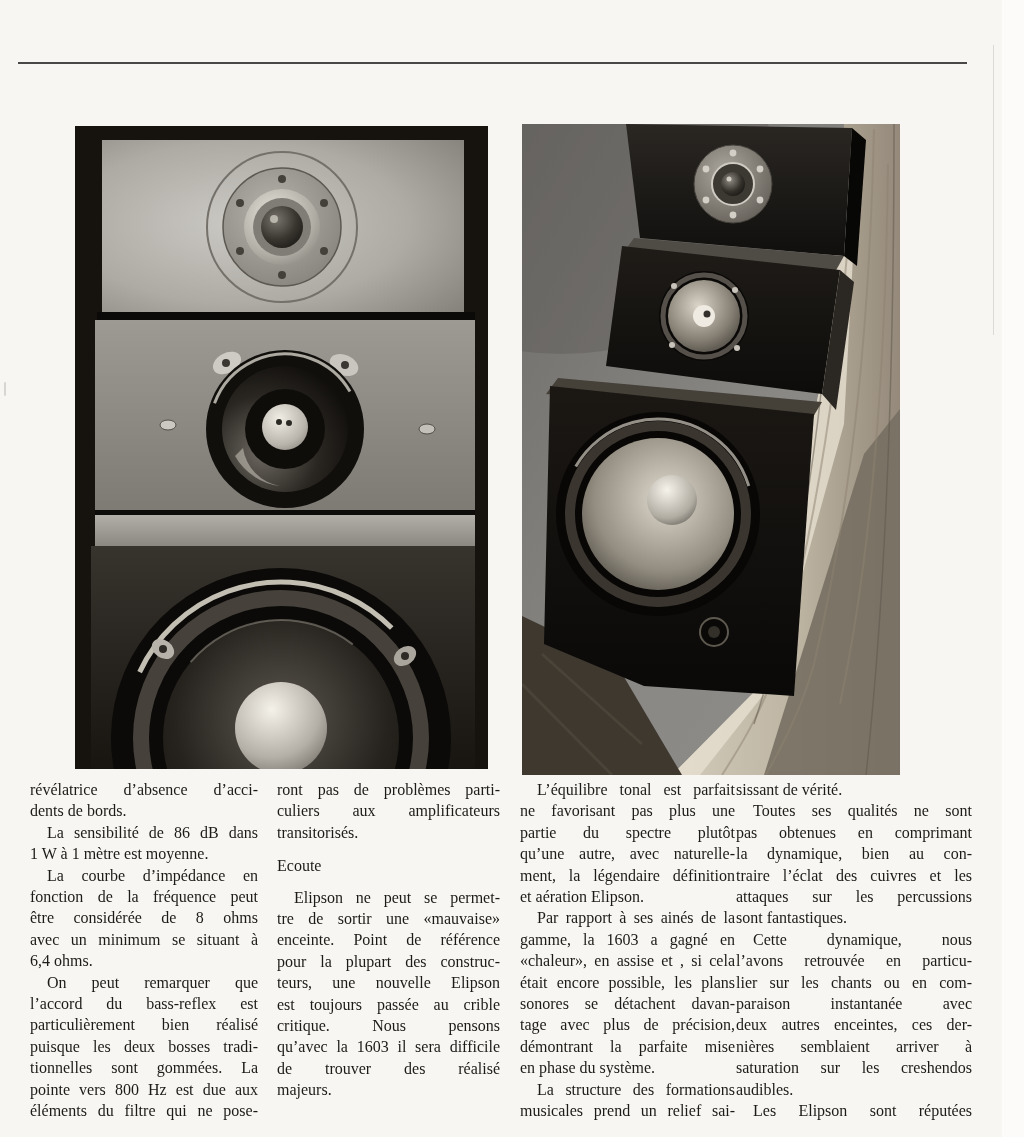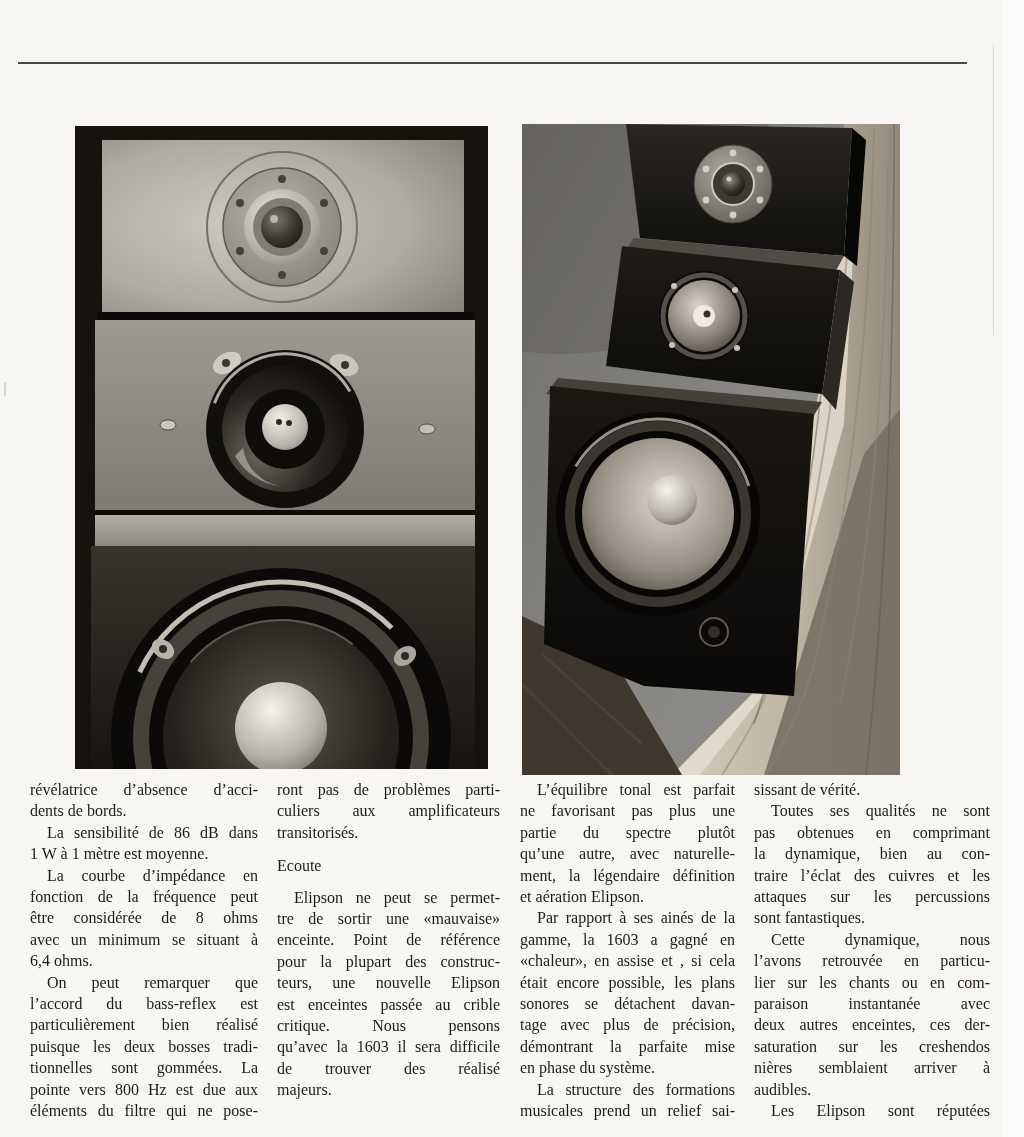--- a/index.html
+++ b/index.html
@@ -28,21 +28,21 @@
     position:absolute;left:4px;top:382px;width:2px;height:14px;
     background:#d8d6d1;border-radius:2px;
   }
   .photo{position:absolute;display:block;}
   #photo1{left:75px;top:126px;}
   #photo2{left:522px;top:124px;}
   .col{position:absolute;top:779px;}
   #col1{left:30px;width:228px;}
   #col2{left:277px;width:223px;}
   #col3{left:520px;width:215px;}
-  #col4{left:754px;width:236px;}
+  #col4{left:736px;width:236px;}
   .line{
     font-size:16px;line-height:21.4px;color:#1d1b18;
     white-space:nowrap;text-align:left;
   }
   .line.j{text-align:justify;text-align-last:justify;}
   .line.ind{padding-left:17px;}
   .line.head{font-weight:400;}
 </style>
 </head>
 <body>
@@ -293,21 +293,21 @@
   <div id="col2" class="col">
       <div class="line j">ront pas de problèmes parti-</div>
       <div class="line j">culiers aux amplificateurs</div>
       <div class="line">transitorisés.</div>
       <div class="line head" style="margin-top: 12px;">Ecoute</div>
       <div class="line j ind" style="margin-top: 10px;">Elipson ne peut se permet-</div>
       <div class="line j">tre de sortir une «mauvaise»</div>
       <div class="line j">enceinte. Point de référence</div>
       <div class="line j">pour la plupart des construc-</div>
       <div class="line j">teurs, une nouvelle Elipson</div>
-      <div class="line j">est enceintes passée au crible</div>
+      <div class="line j">est toujours passée au crible</div>
       <div class="line j">critique. Nous pensons</div>
       <div class="line j">qu’avec la 1603 il sera difficile</div>
       <div class="line j">de trouver des réalisé</div>
       <div class="line">majeurs.</div>
     </div>
   <div id="col3" class="col">
       <div class="line j ind">L’équilibre tonal est parfait</div>
       <div class="line j">ne favorisant pas plus une</div>
       <div class="line j">partie du spectre plutôt</div>
       <div class="line j">qu’une autre, avec naturelle-</div>
@@ -330,19 +330,19 @@
       <div class="line j">pas obtenues en comprimant</div>
       <div class="line j">la dynamique, bien au con-</div>
       <div class="line j">traire l’éclat des cuivres et les</div>
       <div class="line j">attaques sur les percussions</div>
       <div class="line">sont fantastiques.</div>
       <div class="line j ind">Cette dynamique, nous</div>
       <div class="line j">l’avons retrouvée en particu-</div>
       <div class="line j">lier sur les chants ou en com-</div>
       <div class="line j">paraison instantanée avec</div>
       <div class="line j">deux autres enceintes, ces der-</div>
+      <div class="line j">nières semblaient arriver à</div>
       <div class="line j">saturation sur les creshendos</div>
-      <div class="line j">nières semblaient arriver à</div>
       <div class="line">audibles.</div>
       <div class="line j ind">Les Elipson sont réputées</div>
     </div>
 
 </div>
 
 </body></html>

